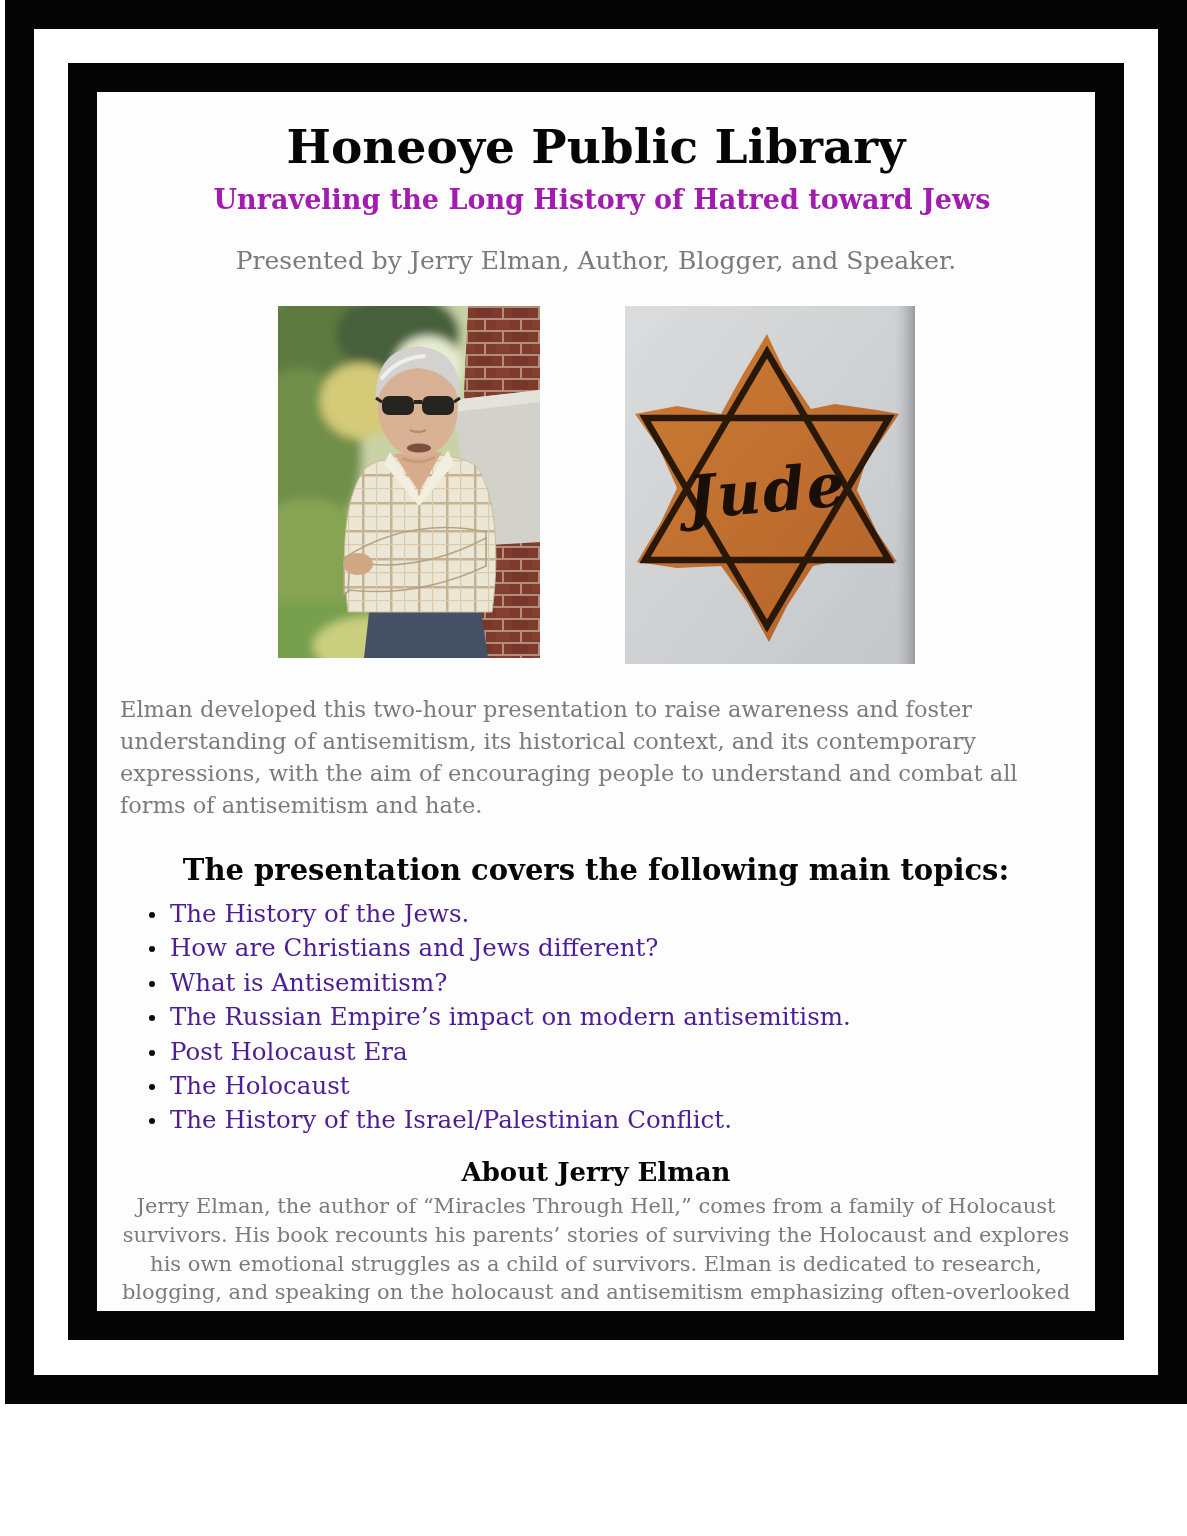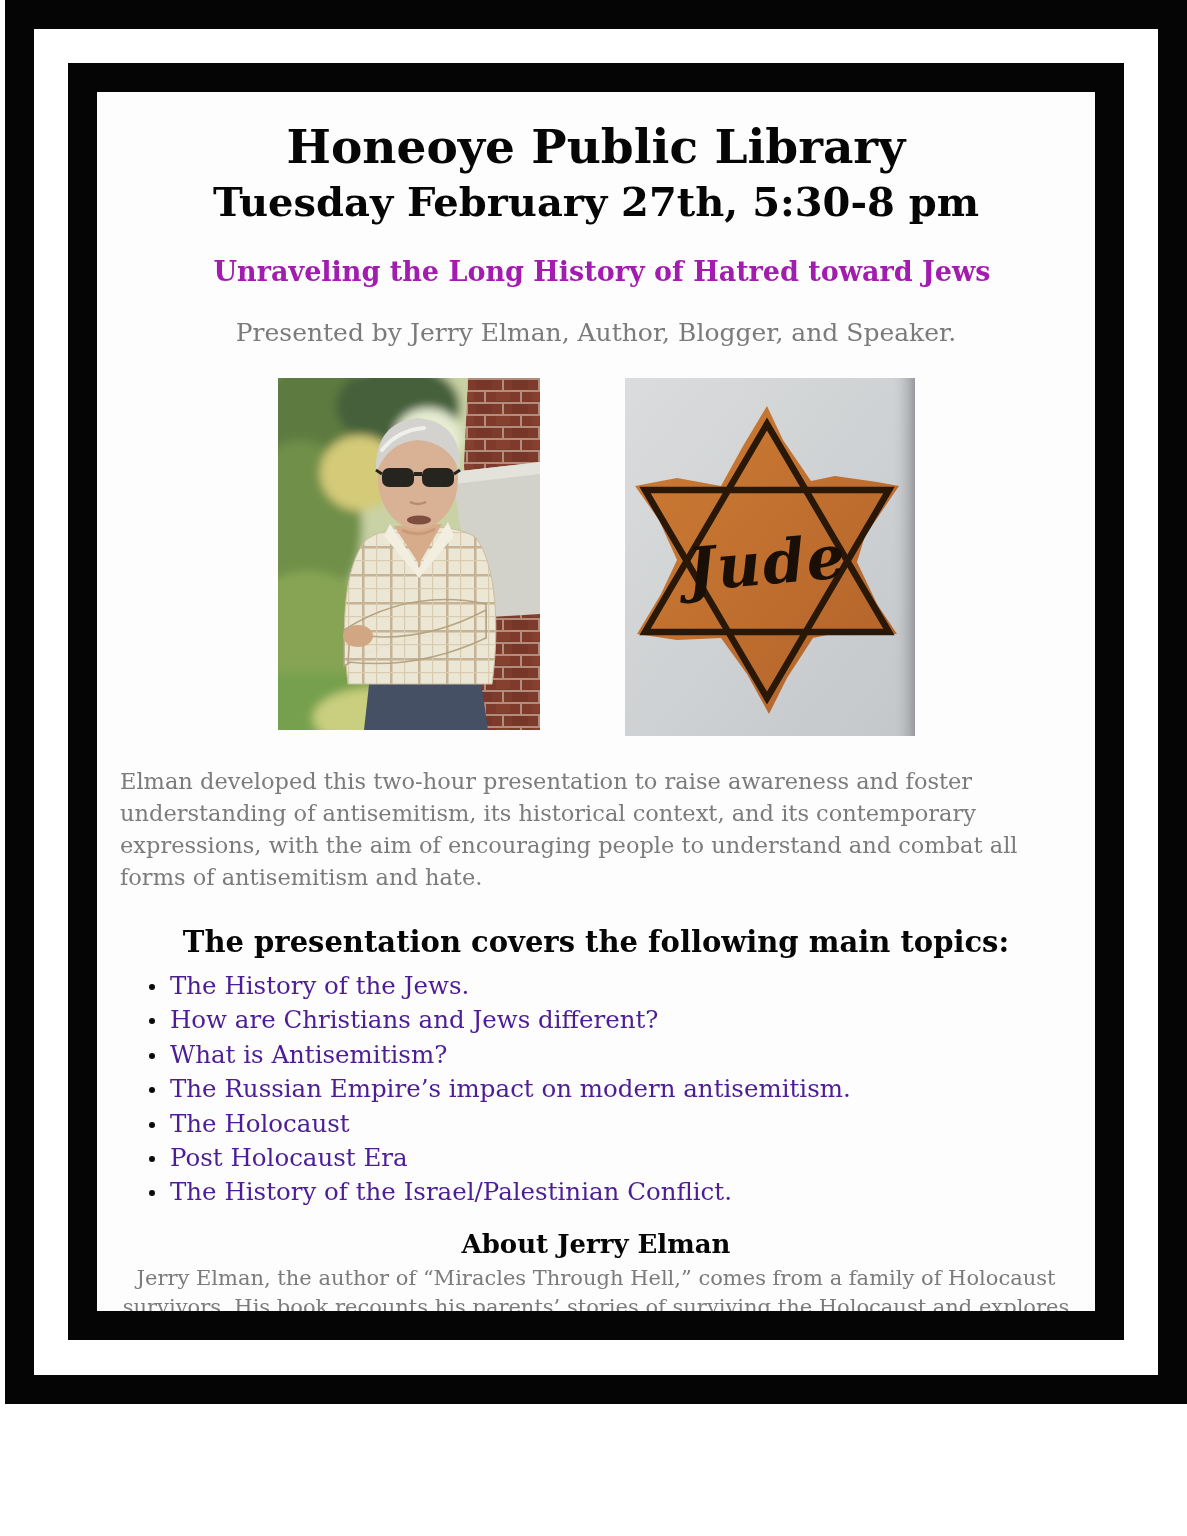--- a/index.html
+++ b/index.html
@@ -73,21 +73,20 @@
 </style>
 </head>
 <body>
 
 <div class="page">
   <div class="outer-frame"></div>
   <div class="inner-frame">
     <div class="content">
 
       <h1 class="title">Honeoye Public Library</h1>
-      <h2 class="datetime">Tuesday February 27th, 5:30-8 pm</h2>
 
       <div class="subtitle">
         <div>Unraveling the Long History of Hatred toward Jews</div>
       </div>
 
       <div class="presenter">Presented by Jerry Elman, Author, Blogger, and Speaker.</div>
 
       <div class="photos">
 
         <svg class="photo" width="262" height="352" viewBox="0 0 262 352">
@@ -187,22 +186,22 @@
 
       <p class="intro">Elman developed this two-hour presentation to raise awareness and foster understanding of antisemitism, its historical context, and its contemporary expressions, with the aim of encouraging people to understand and combat all forms of antisemitism and hate.</p>
 
       <h3 class="topics-heading">The presentation covers the following main topics:</h3>
 
       <ul class="topics">
         <li class="topic">The History of the Jews.</li>
         <li class="topic">How are Christians and Jews different?</li>
         <li class="topic">What is Antisemitism?</li>
         <li class="topic">The Russian Empire’s impact on modern antisemitism.</li>
+        <li class="topic">Post Holocaust Era</li>
         <li class="topic">The Holocaust</li>
-        <li class="topic">Post Holocaust Era</li>
         <li class="topic">The History of the Israel/Palestinian Conflict.</li>
       </ul>
 
       <h4 class="about-heading">About Jerry Elman</h4>
       <p class="about">Jerry Elman, the author of “Miracles Through Hell,” comes from a family of Holocaust survivors. His book recounts his parents’ stories of surviving the Holocaust and explores his own emotional struggles as a child of survivors. Elman is dedicated to research, blogging, and speaking on the holocaust and antisemitism emphasizing often-overlooked aspects and the recurring patterns of hatred throughout history. His mission is to ensure the lessons of the past are never forgotten, fostering a more tolerant future.</p>
 
     </div>
   </div>
 </div>
 

